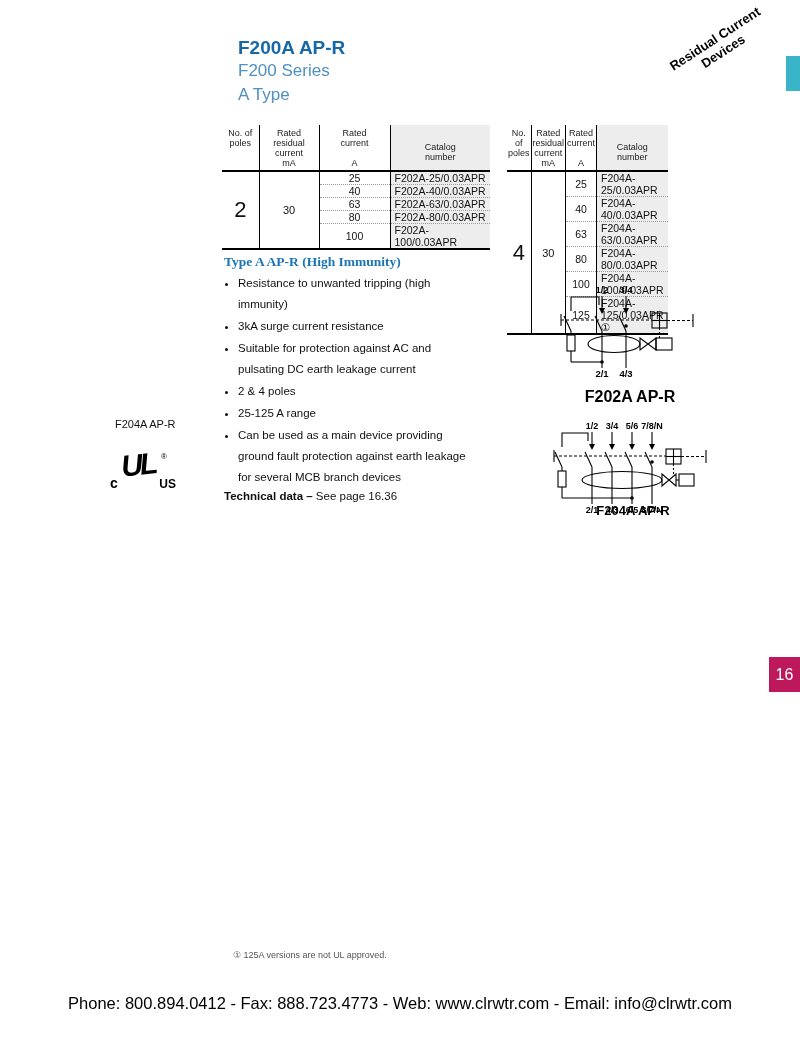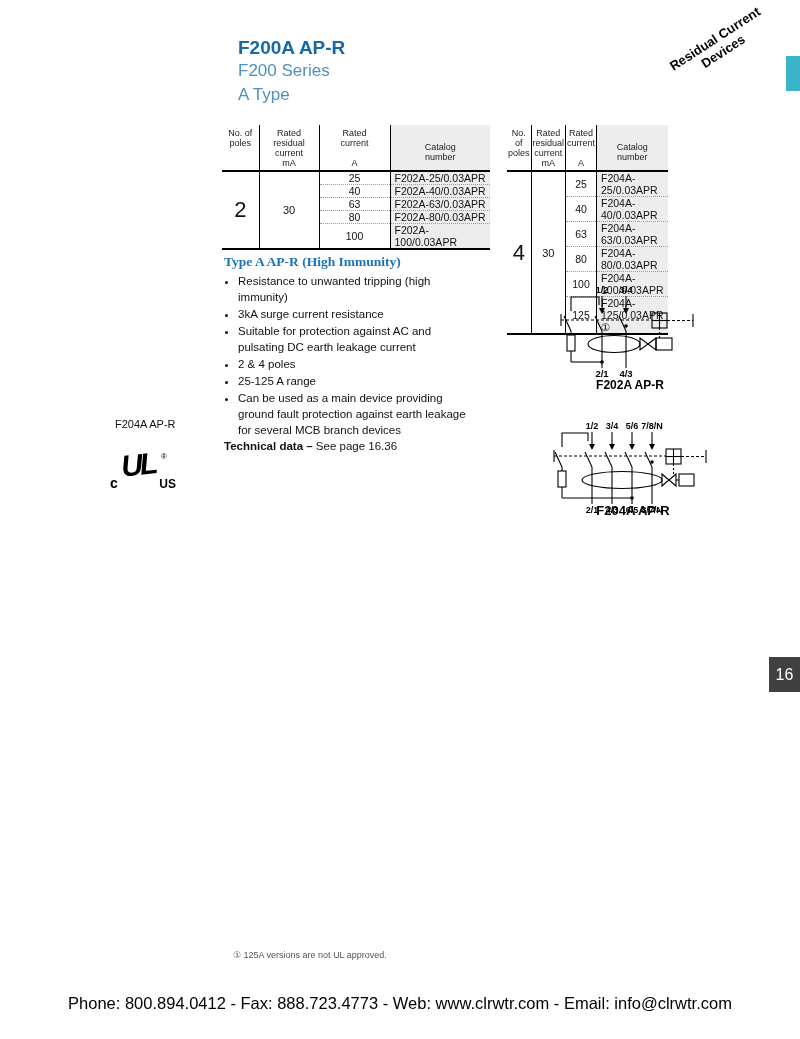--- a/index.html
+++ b/index.html
@@ -31,21 +31,21 @@
   .spec-table td.cat { text-align:left; padding:0 4px; }
   .spec-table td.dot { border-top:1px dotted #999; }
   .spec-table td.poles { font-size:22px; }
   .spec-table td.resid { font-size:11px; }
   #table2 { left:222px; top:125px; }
   #table4 { left:507px; top:125px; }
 
   
   .features { position:absolute; left:224px; top:254px; width:254px; }
   .blue-head { color:#1B74B8; font-size:13.5px; font-weight:bold; margin-bottom:3px;font-family:Liberation Serif, serif; }
-  .features ul { list-style:disc outside; padding-left:14px; font-size:11.5px; line-height:16px; color:#111; }
+  .features ul { list-style:disc outside; padding-left:14px; font-size:11.5px; line-height:21px; color:#111; }
   .features li { margin-bottom:1px; }
   .tech-head { margin-top:7px; }
   .tech-note { font-size:11.5px; margin-top:2px; }
   .tech-note b { font-weight:bold; }
 
   
   .side-label { position:absolute; left:115px; top:418px; font-size:11px; color:#111; }
   .ul-mark { position:absolute; left:110px; top:450px; width:66px; height:44px; }
   .ul-mark span { position:absolute; color:#000; }
   .ul-c  { left:0; bottom:3px; font-size:14px; font-weight:bold; }
@@ -53,25 +53,25 @@
                 letter-spacing:-3px; transform:rotate(-6deg); }
   .ul-reg { right:9px; top:2px; font-size:8px; }
   .ul-us { right:0; bottom:3px; font-size:12px; font-weight:bold; }
 
   
   .diag { position:absolute; }
   #diag1 { left:555px; top:284px; }
   #diag2 { left:548px; top:420px; }
   .diag svg text { font-family:"Liberation Sans","DejaVu Sans",sans-serif; font-weight:bold; fill:#000; }
   .diag-cap { position:absolute; text-align:center; font-weight:bold; color:#000; }
-  #cap1 { left:555px; top:378px; width:150px; font-size:12px; }
+  #cap1 { left:555px; top:388px; width:150px; font-size:16px; }
   #cap2 { left:548px; top:503px; width:170px; font-size:13px; }
 
   
-  .page-tab { position:absolute; left:769px; top:657px; width:31px; height:35px; background:#404040;
+  .page-tab { position:absolute; left:769px; top:657px; width:31px; height:35px; background:#be185d;
               color:#fff; font-size:16px; display:flex; align-items:center; justify-content:center; }
 
   .footnote { position:absolute; left:233px; top:950px; font-size:9px; color:#555; }
   .footer { position:absolute; left:0; top:994px; width:800px; text-align:center; font-size:16.5px; color:#000; }
 </style>
 </head>
 <body>
 
 <div class="page">
 

